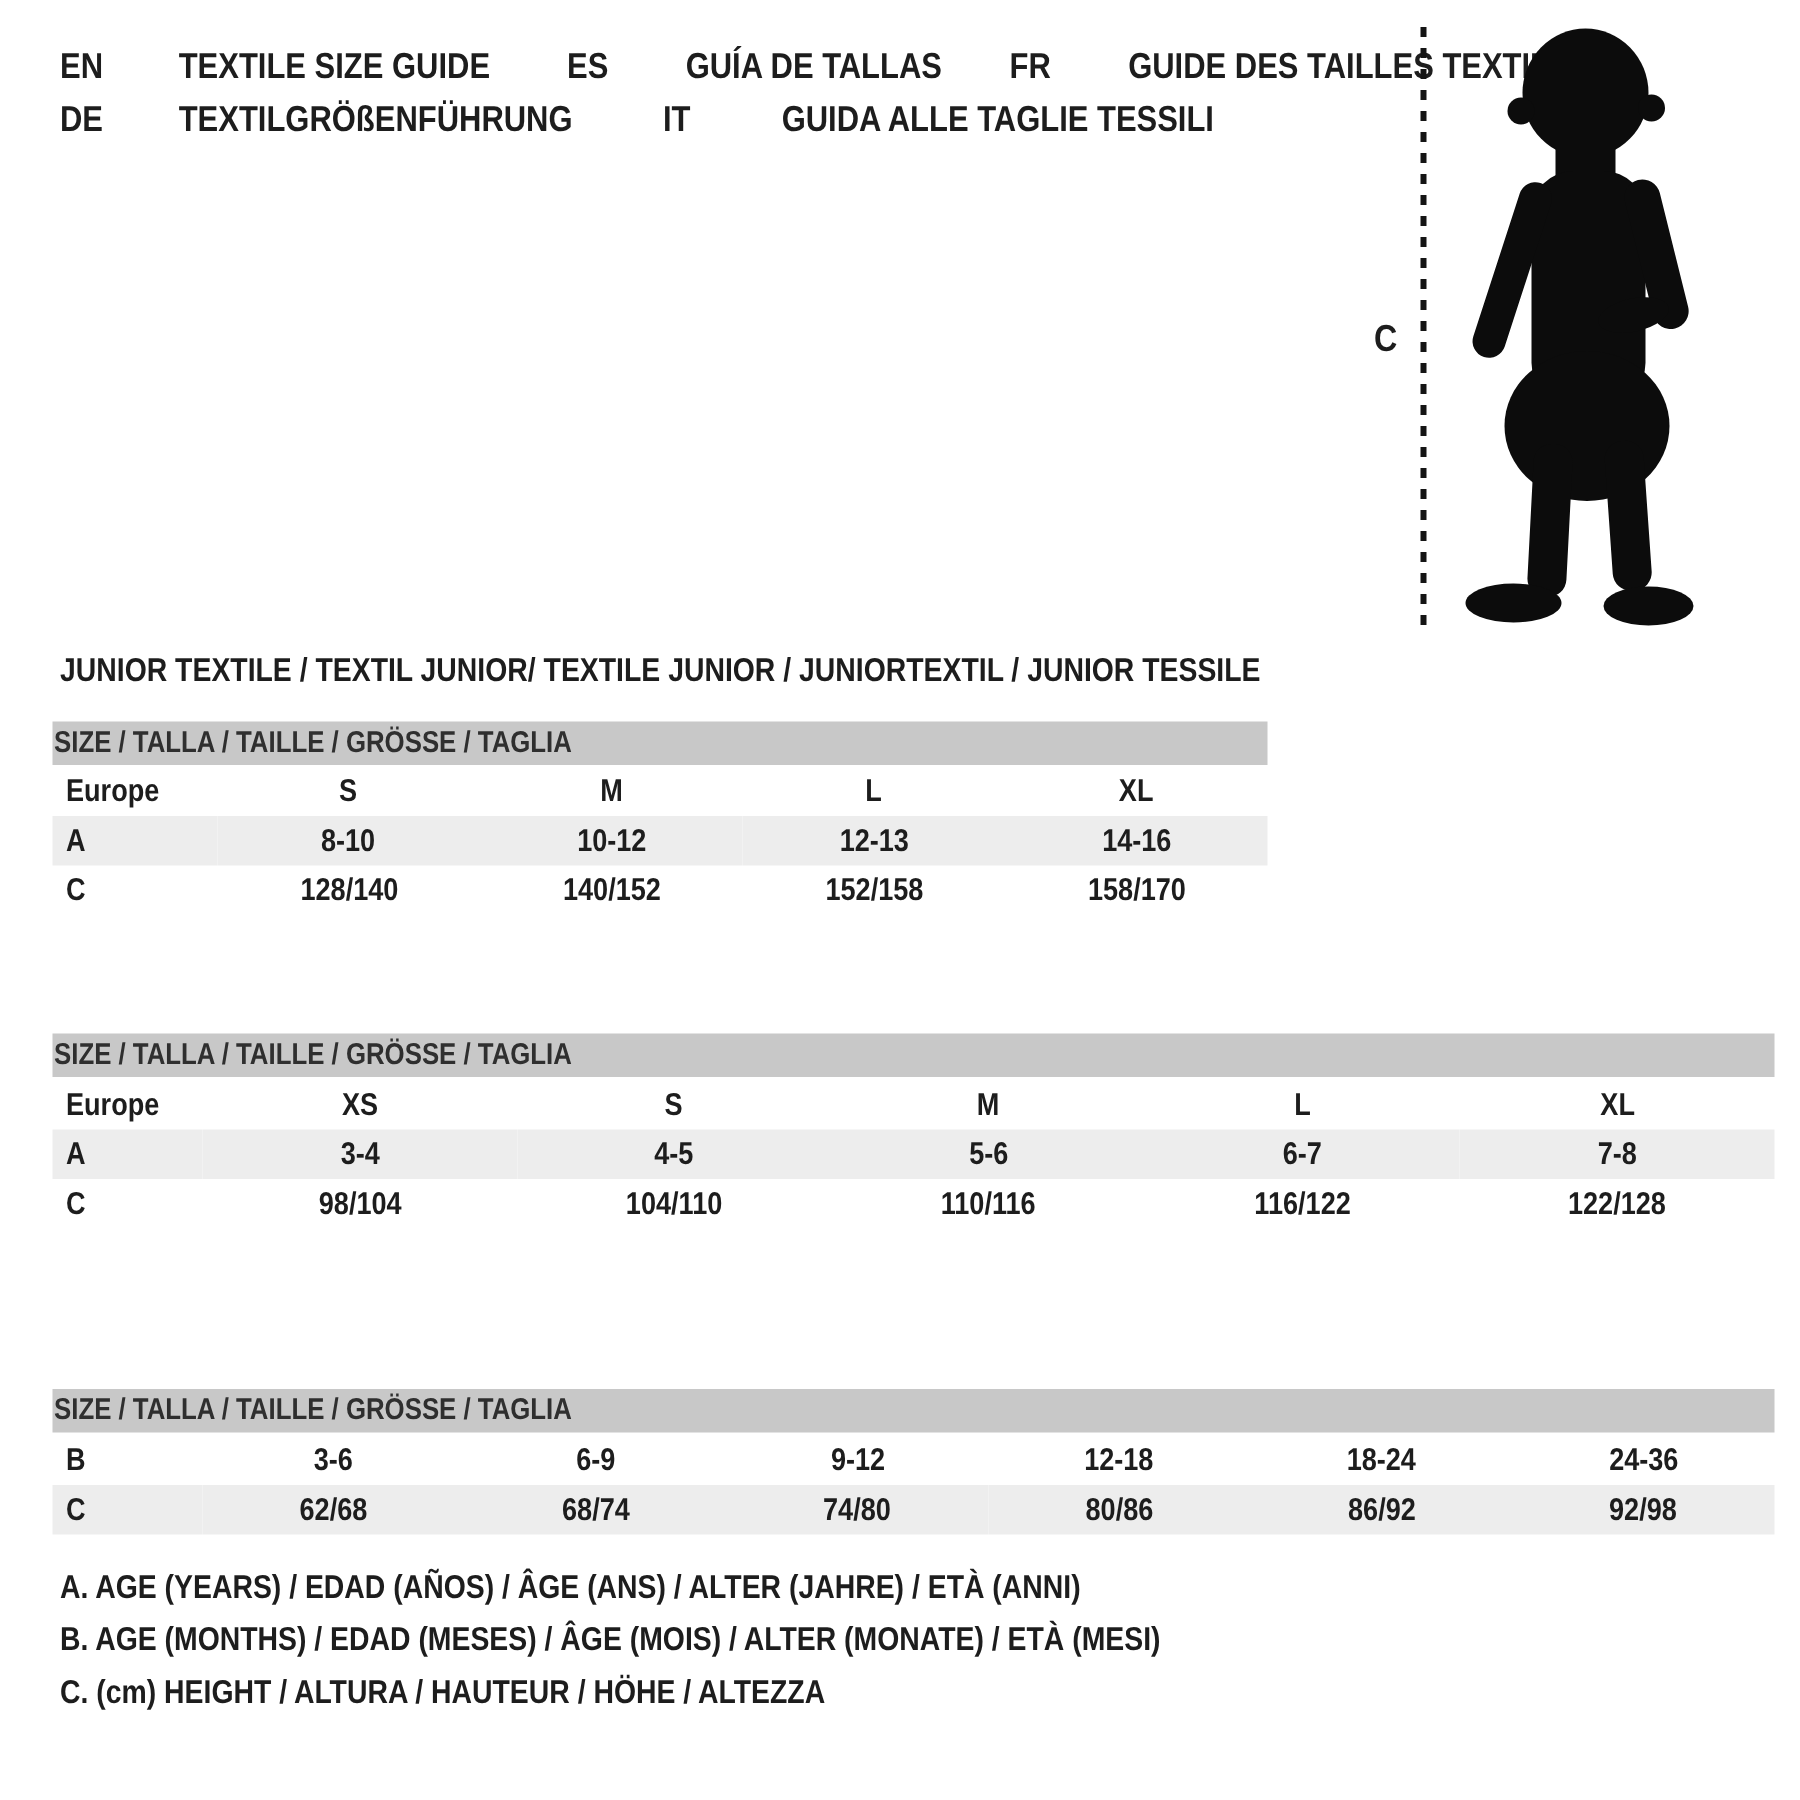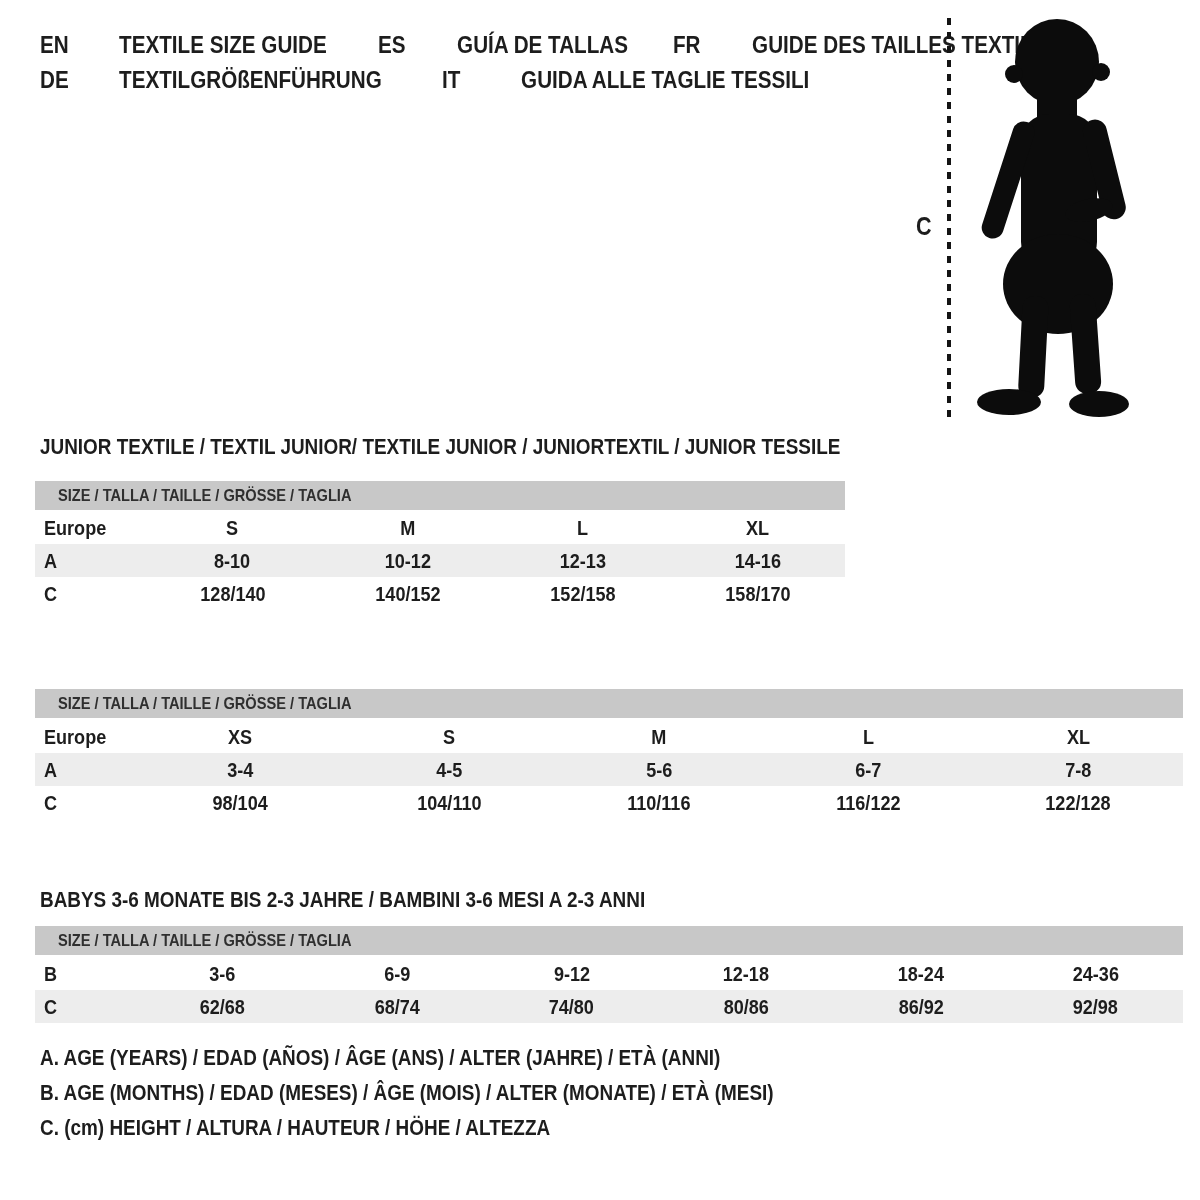--- a/index.html
+++ b/index.html
@@ -25,21 +25,21 @@
   .measure-label { position:absolute; left:916px; top:212px; font-size:25px; }
   .baby-svg { position:absolute; left:965px; top:16px; }
 
   
   .sec-title { position:absolute; left:40px; font-size:22px; line-height:26px; }
   .sub-small { font-size:0.6em; vertical-align:-0.15em; }
 
   
   .size-bar {
     position:absolute; left:35px; height:29px; line-height:29px;
-    background:#c8c8c8; color:#2f2f2f; font-size:17px; padding-left:23px; box-sizing:border-box;
+    background:#c8c8c8; color:#2f2f2f; font-size:20px; padding-left:1px; box-sizing:border-box;
   }
 
   
   table.sizes { position:absolute; left:35px; border-collapse:collapse; table-layout:fixed; }
   table.sizes td {
     height:33px; font-size:21px; text-align:center; vertical-align:middle;
     padding:0; color:#1d1d1d;text-decoration:underline;
   }
   table.sizes td.rowlabel { text-align:left; padding-left:9px; }
   tr.shade td { background:#ededed; }
@@ -163,23 +163,20 @@
       <td class="rowlabel"><span class="cx">C</span></td>
       <td><span class="cxc">98/104</span></td>
       <td><span class="cxc">104/110</span></td>
       <td><span class="cxc">110/116</span></td>
       <td><span class="cxc">116/122</span></td>
       <td><span class="cxc">122/128</span></td>
     </tr>
   </tbody>
     </table>
 
-  <div class="sec-title" style="top:887px;">
-    <span class="cx">BABYS 3-6 MONATE BIS 2-3 JAHRE / BAMBINI 3-6 MESI A 2-3 ANNI</span>
-  </div>
   <div class="size-bar" style="top:926px; width:1148px;">
     <span class="cx">SIZE / TALLA / TAILLE / GRÖSSE / TAGLIA</span>
   </div>
   <table class="sizes" style="top:957px; width:1148px;">
     <colgroup>
         <col style="width:100px">
         <col>
         <col>
         <col>
         <col>

